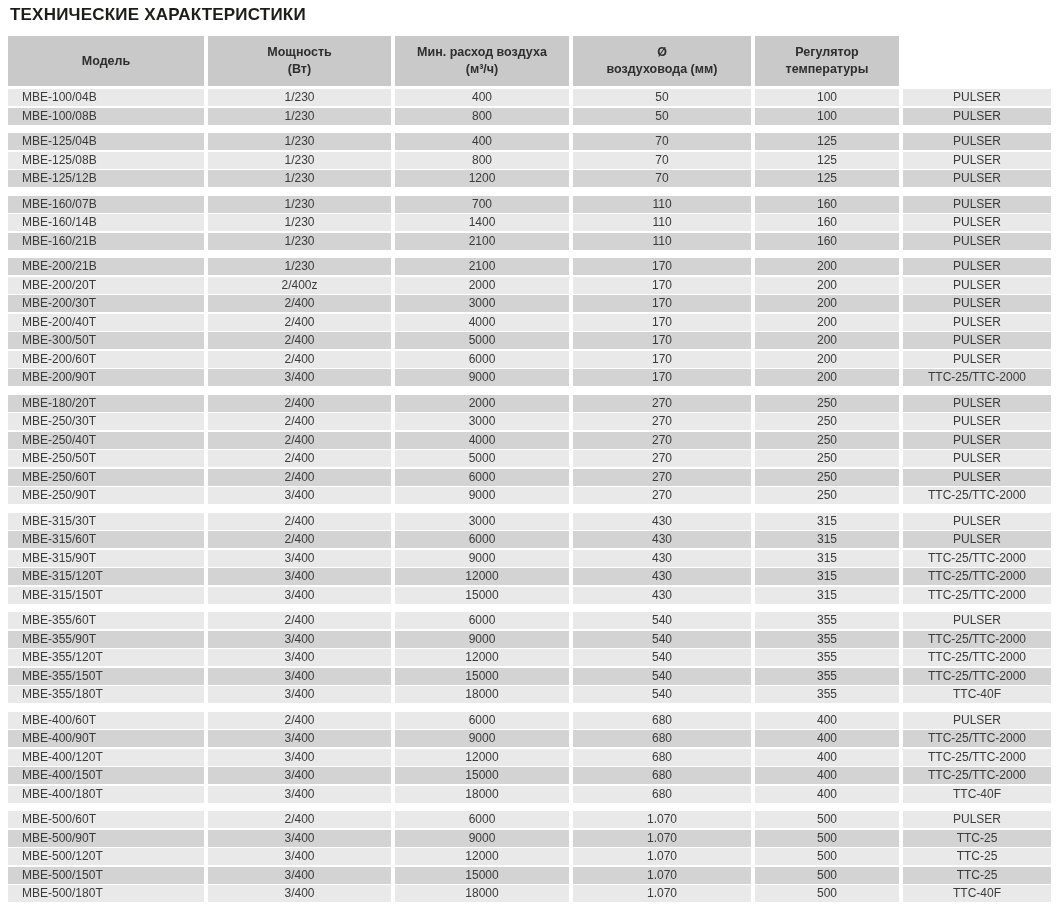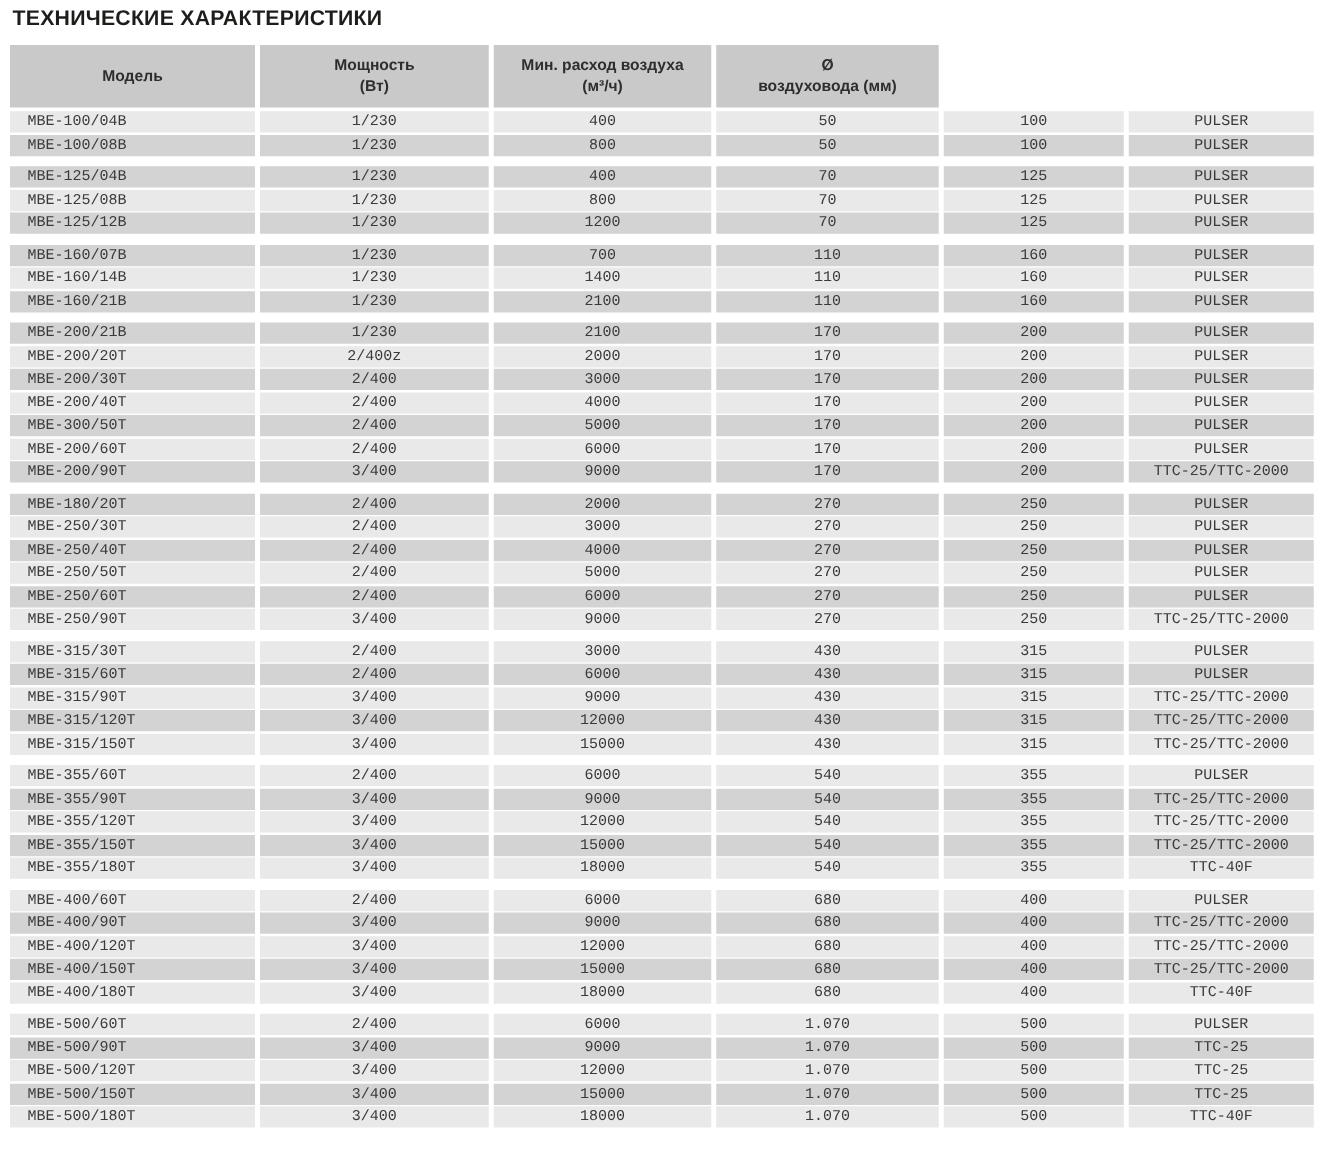--- a/index.html
+++ b/index.html
@@ -29,21 +29,21 @@
   .t-head .h-cell {
     background: #c9c9c9;
     height: 50px;
     display: flex; flex-direction: column;
     align-items: center; justify-content: center;
     font-size: 12.5px; font-weight: bold; color: #2e2e2e;
     line-height: 17px; text-align: center;
   }
   .h-cell span:empty { display: none; }
 
-  .t-row { margin-bottom: 1.5px; font-family: Liberation Mono, monospace; }
+  .t-row { margin-bottom: 1.5px; }
   .t-group { margin-bottom: 8.5px; }
   .t-group:last-child { margin-bottom: 0; }
 
   .t-cell {
     height: 17px;
     font-size: 12px; line-height: 17px;
     text-align: center;
     color: #3a3a3a;
     white-space: nowrap; overflow: hidden;
   }
@@ -70,20 +70,24 @@
         <span>(Вт)</span>
       </div>
       <div class="h-cell">
         <span>Мин. расход воздуха</span>
         <span>(м³/ч)</span>
       </div>
       <div class="h-cell">
         <span>Ø</span>
         <span>воздуховода (мм)</span>
       </div>
+      <div class="h-cell">
+        <span>Регулятор</span>
+        <span>температуры</span>
+      </div>
     </div>
 
     <div id="table-body">
         <div class="t-group">
           <div class="t-row light">
             <div class="t-cell c0">MBE-100/04B</div>
             <div class="t-cell c1">1/230</div>
             <div class="t-cell c2">400</div>
             <div class="t-cell c3">50</div>
             <div class="t-cell c4">100</div>

